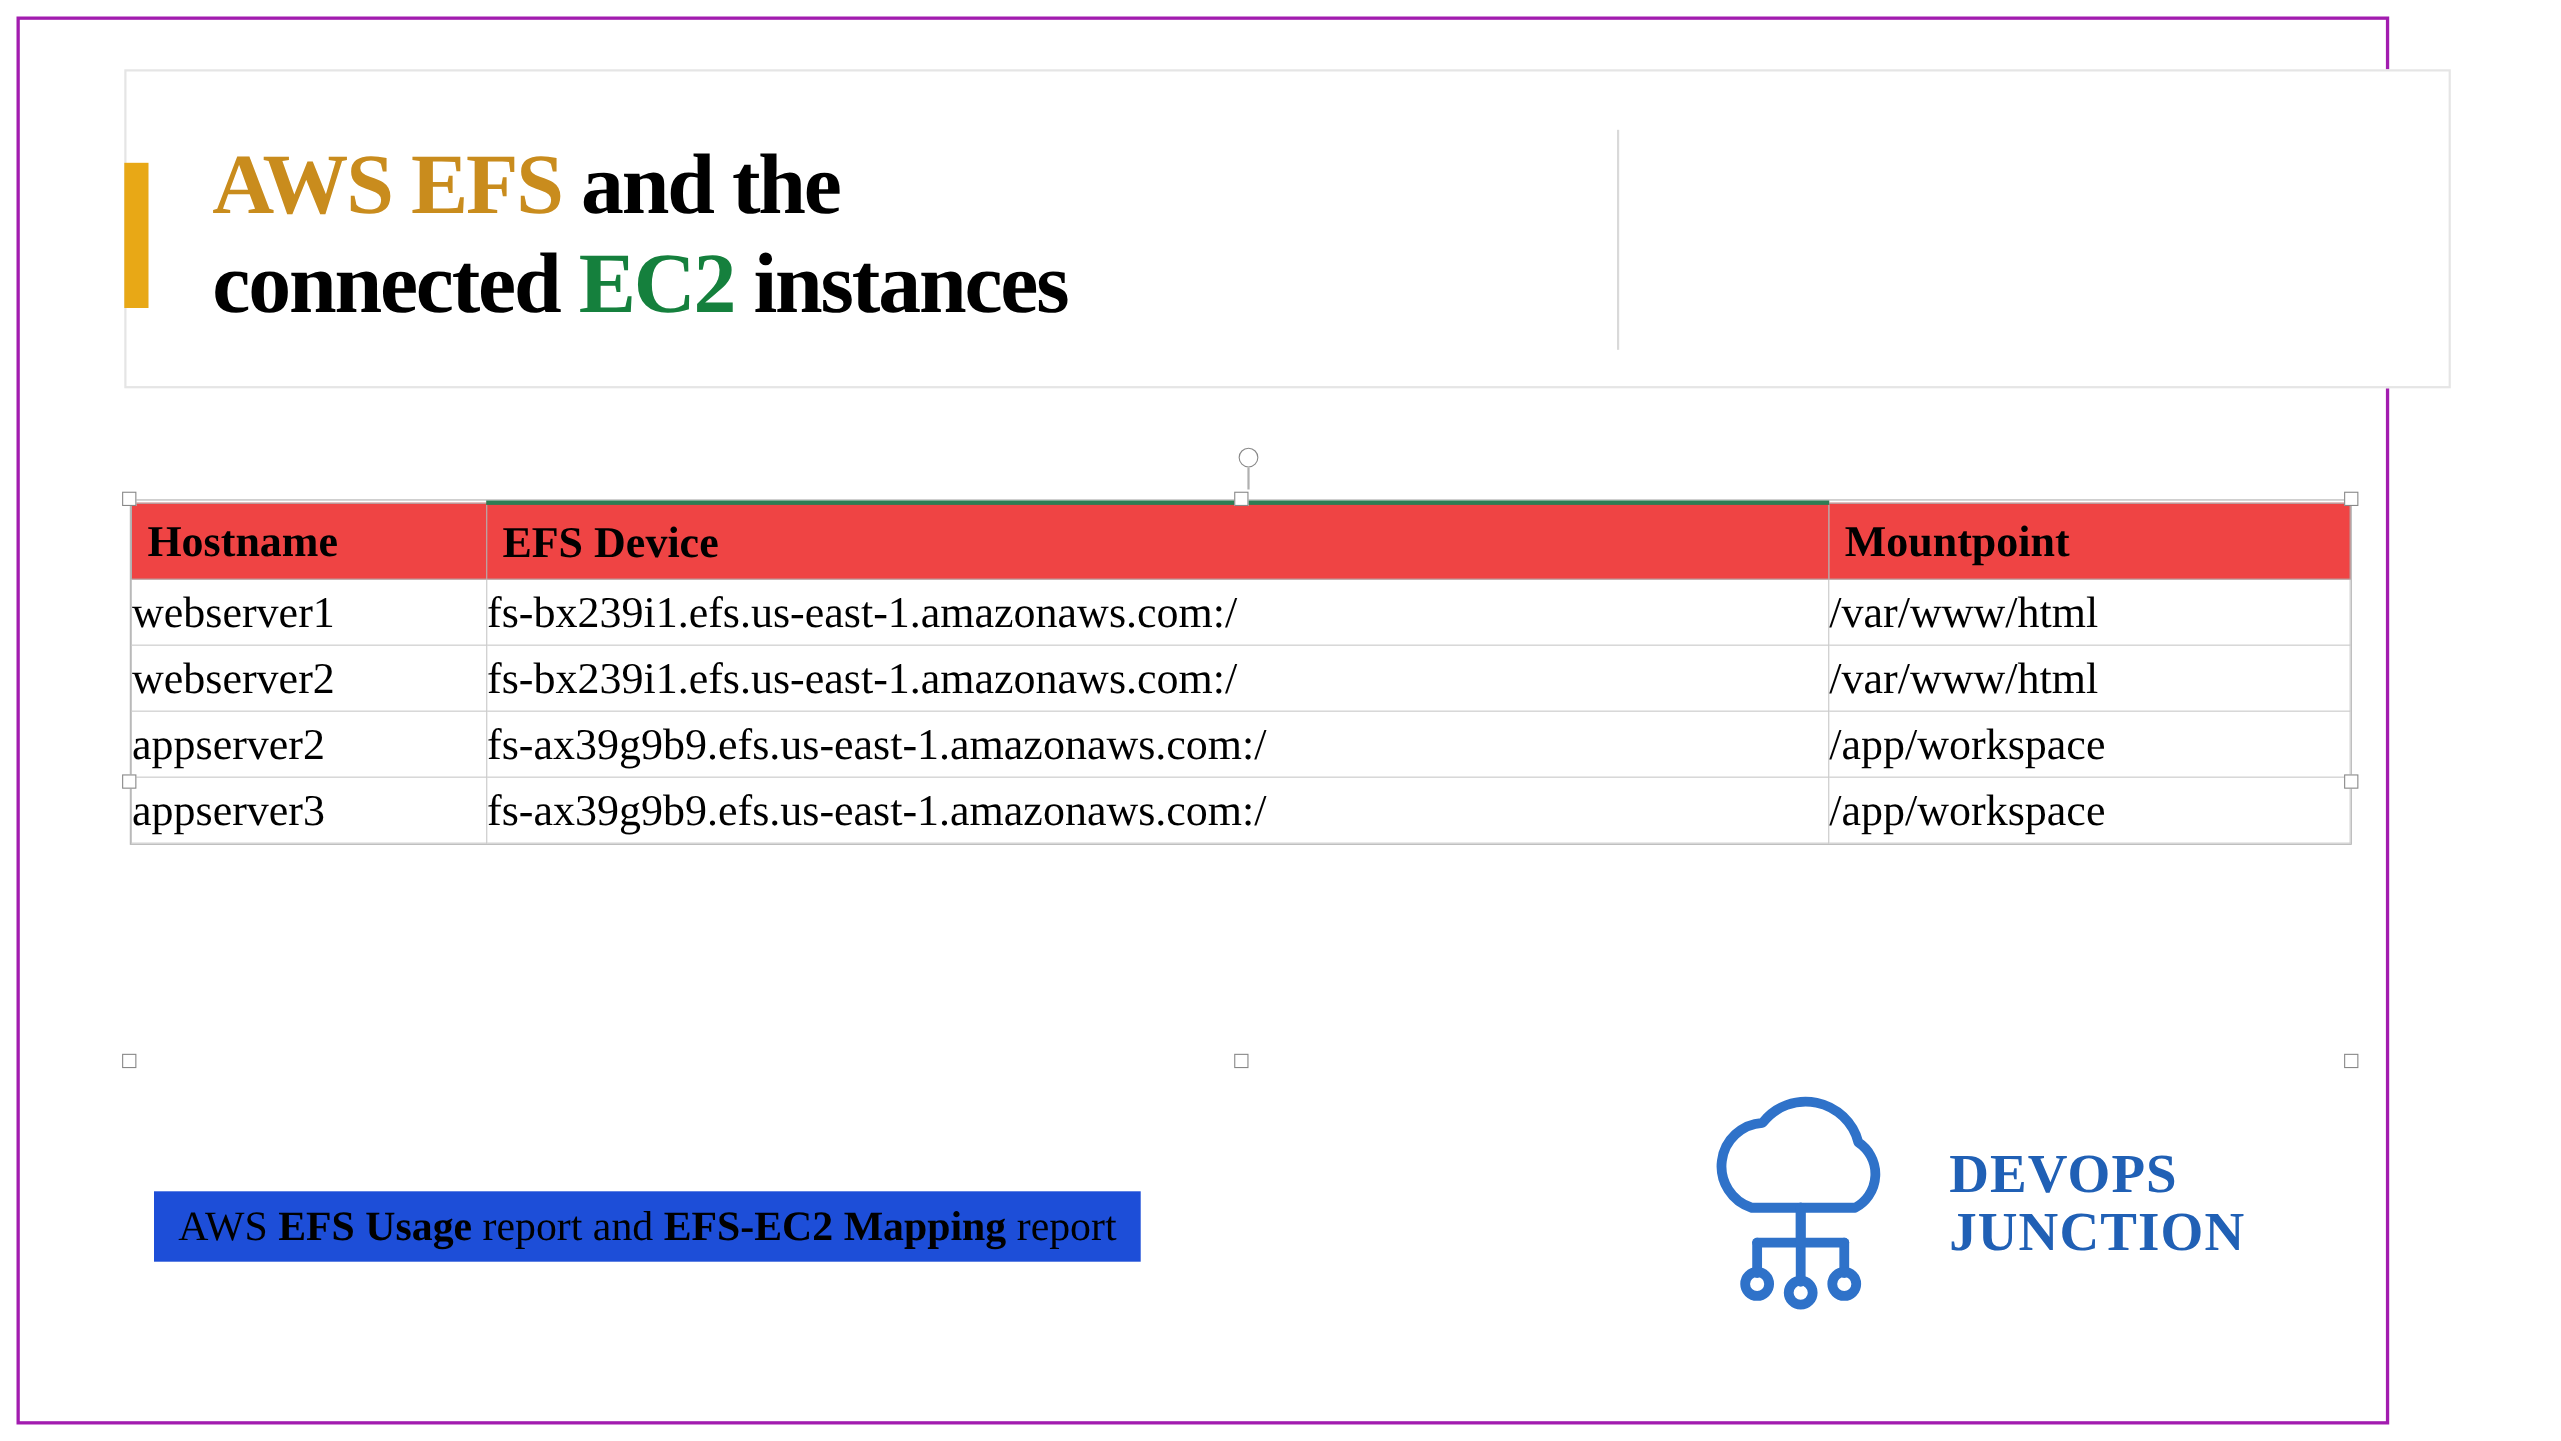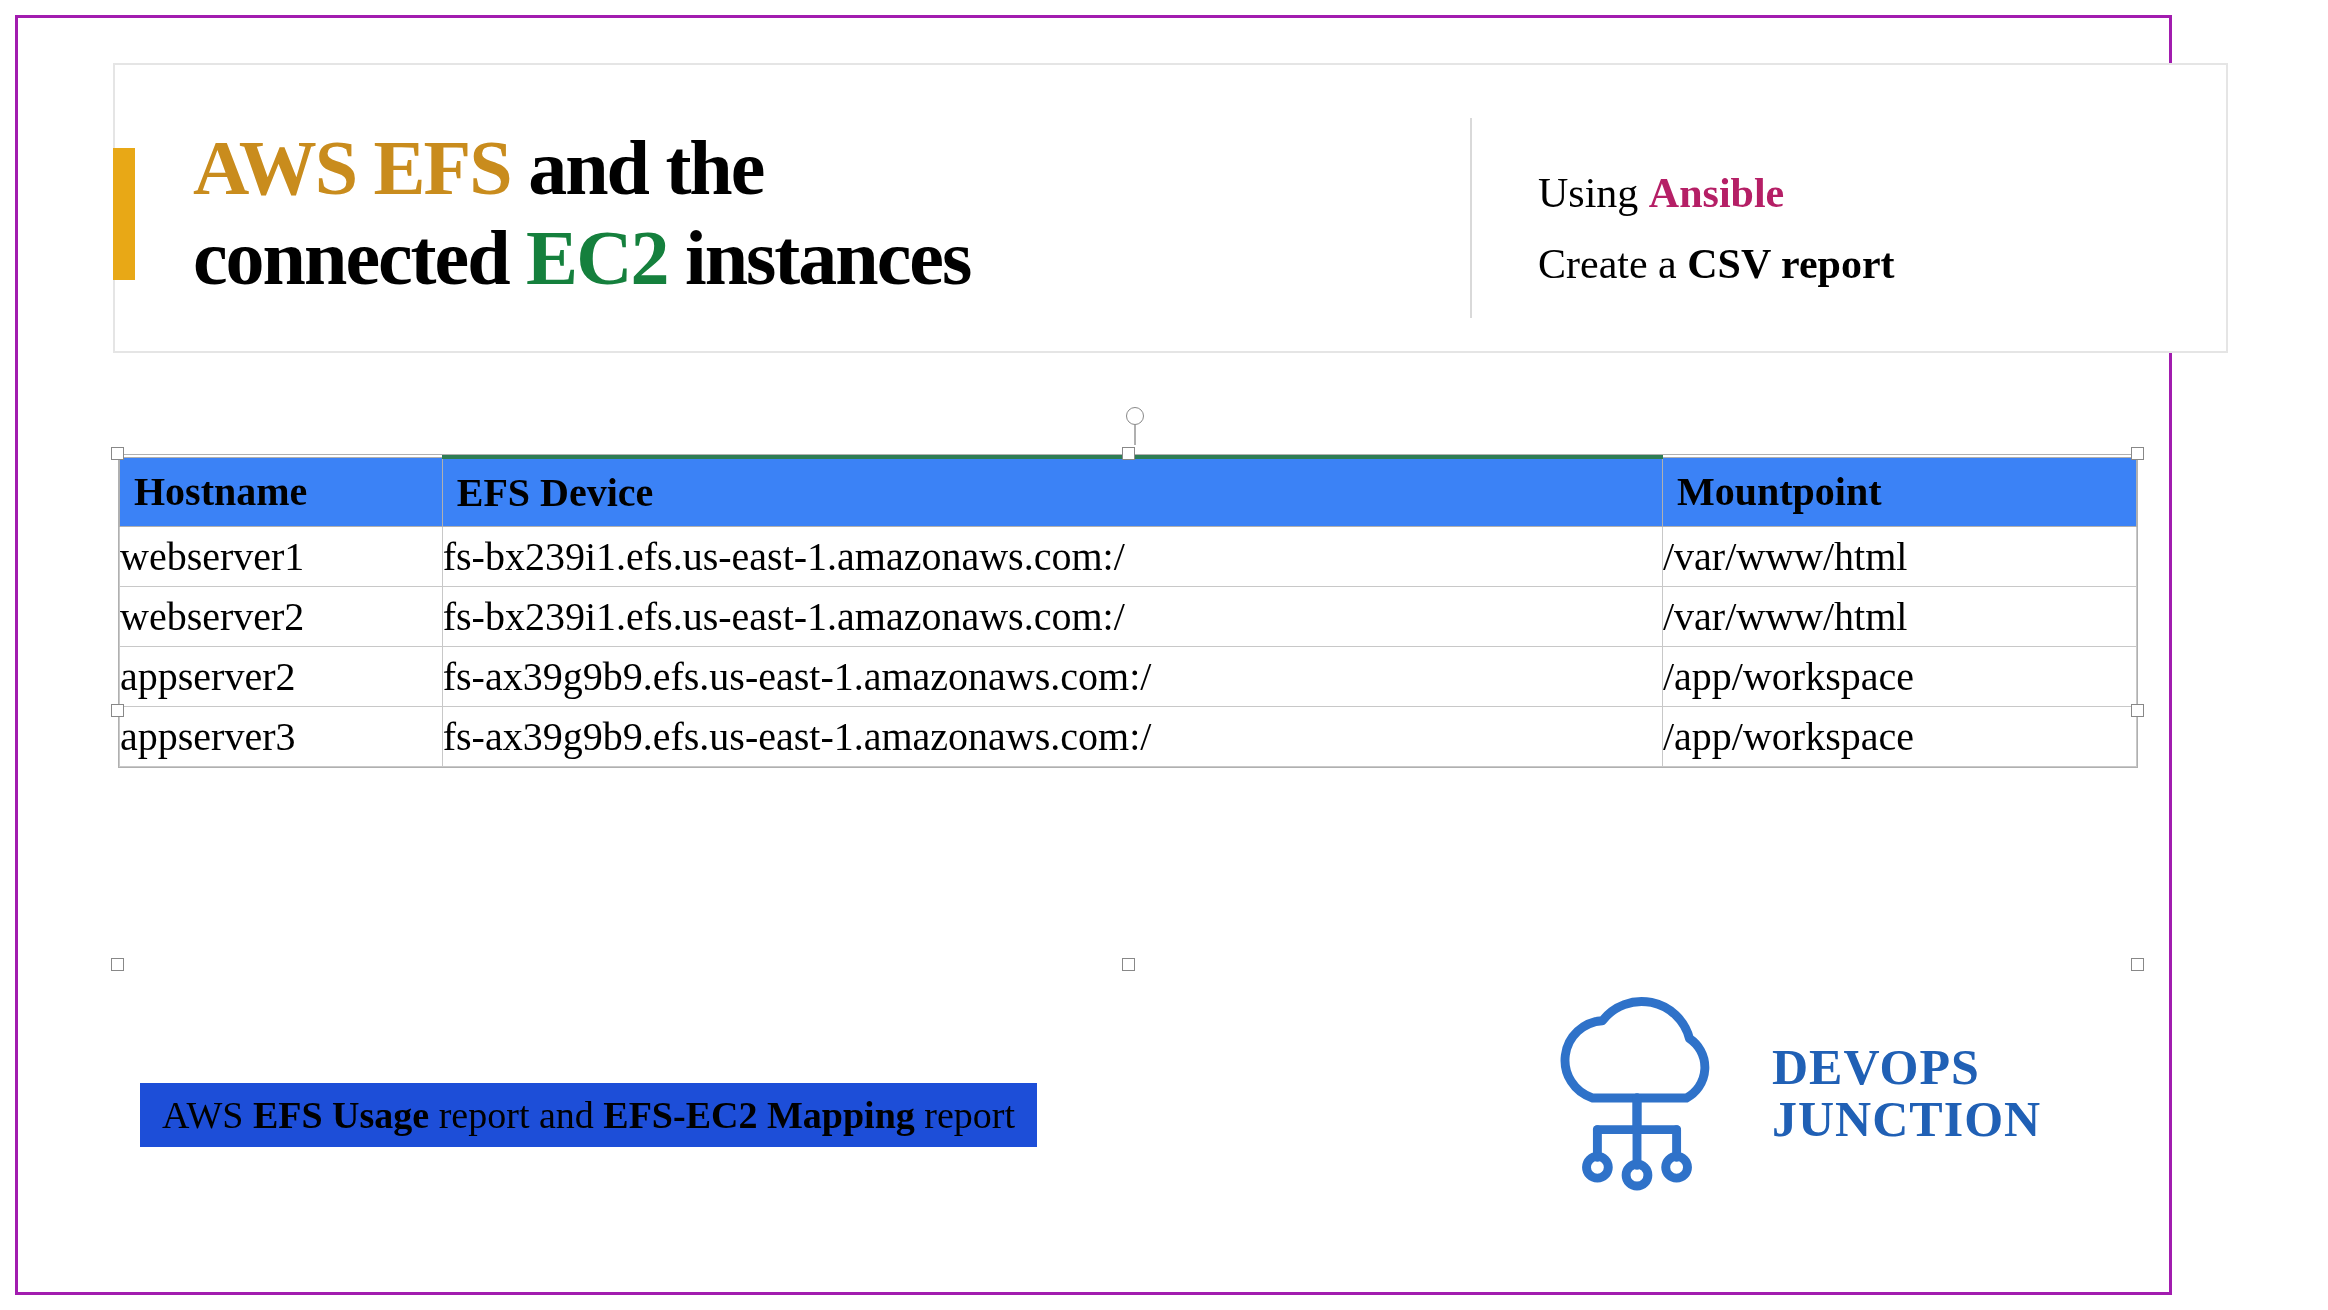--- a/index.html
+++ b/index.html
@@ -94,21 +94,21 @@
       width: 100%;
       border-collapse: collapse;
       font-size: 40px;
       color: #000;
     }
     th {
       text-align: left;
       font-weight: 800;
       padding: 10px 14px;
       border: 1.5px solid #b0b0b0;
-      background: #3b82f6;
+      background: #ef4444;
     }
     th.sel-col {
       border-top: 4px solid #2e7d54;
     }
     td {
       padding: 6px 0;
       border: 1.5px solid #c8c8c8;
       background: #fff;
     }
     .col-host { width: 320px; }
@@ -170,28 +170,20 @@
     <div>
       <span class="title-orange">AWS EFS</span><span> and the</span>
     </div>
     <div>
       <span>connected </span><span class="title-teal">EC2</span><span> instances</span>
     </div>
   </div>
 
   <div class="vdiv"></div>
 
-  <div class="subtitle-block">
-    <div>
-      <span>Using </span><span class="subtitle-emph1">Ansible</span>
-    </div>
-    <div>
-      <span>Create a </span><span class="subtitle-emph2">CSV report</span>
-    </div>
-  </div>
 
   <div class="rotate-handle"></div>
 
   <div class="table-wrap">
     <table>
       <thead>
         <tr>
           <th class="col-host">Hostname</th>
           <th class="col-dev sel-col">EFS Device</th>
           <th class="col-mp">Mountpoint</th>

